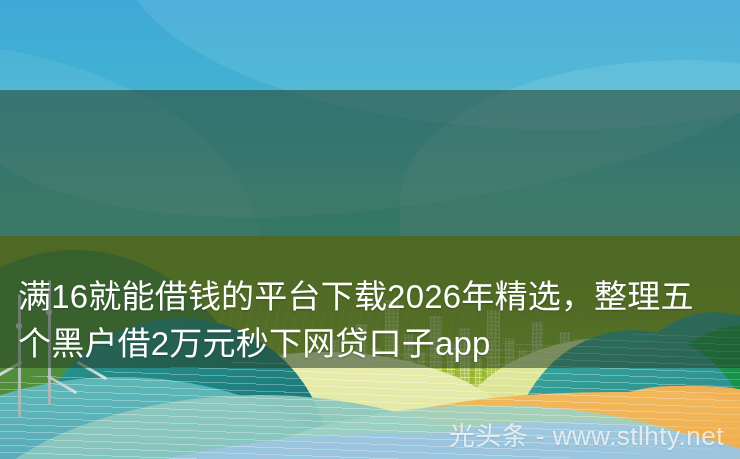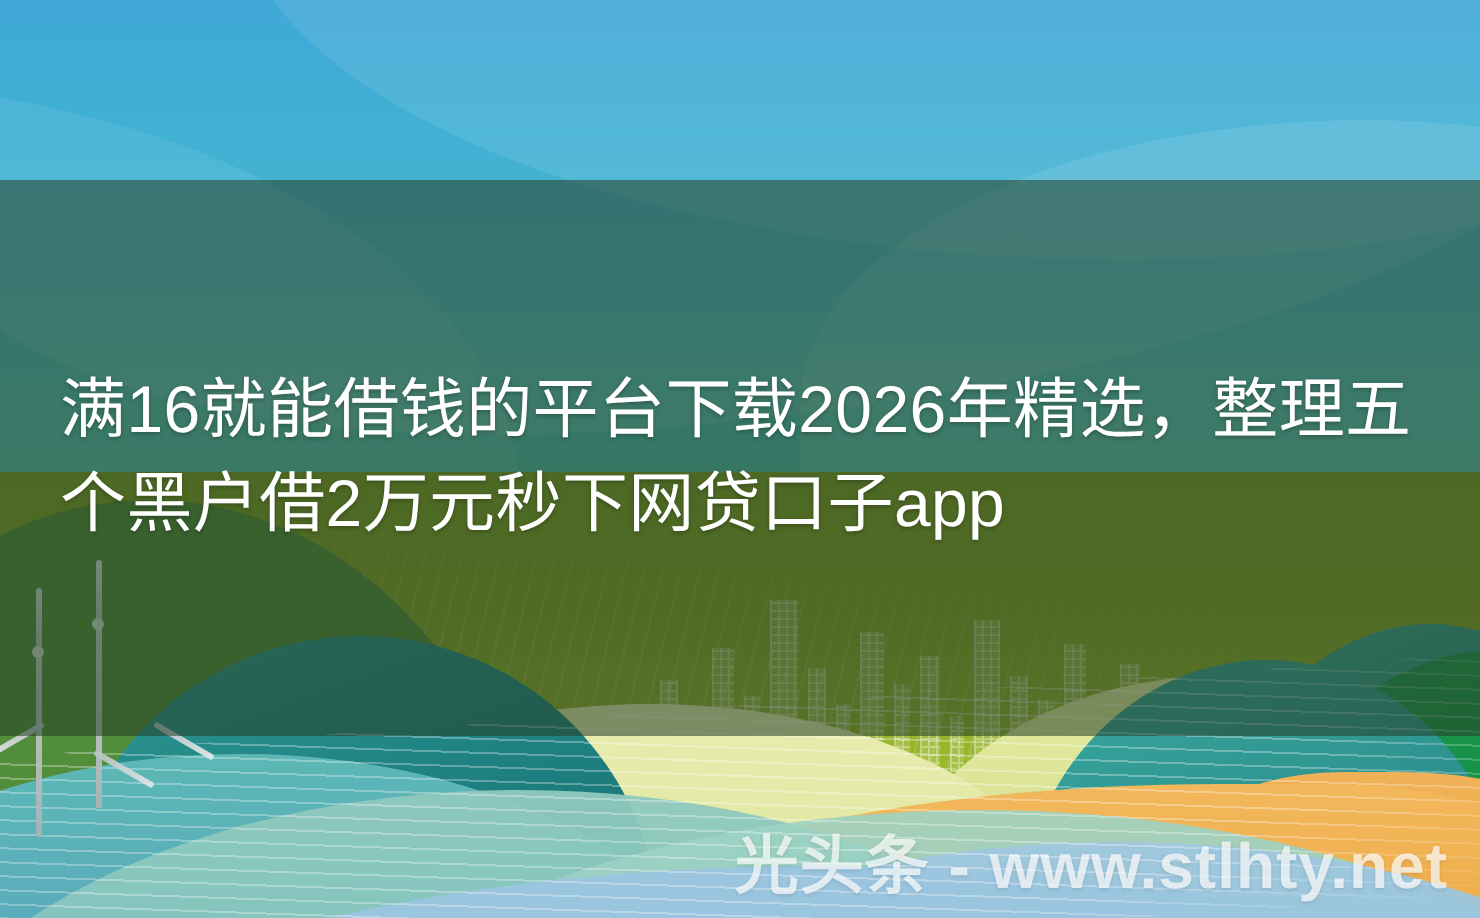--- a/index.html
+++ b/index.html
@@ -182,47 +182,46 @@
 
   
   .overlay{
     position:absolute; left:0; top:90px; width:740px; height:278px;
     background:rgba(36,62,36,.55);
   }
 
   
   .headline{
     position:absolute; left:0; top:90px; width:740px; height:278px;
-    display:flex; align-items:center; justify-content:center;
-    padding:0 30px;
+    display:flex; align-items:flex-end; justify-content:center;
+    padding:0 18px;
   }
   .headline p{
     margin:0;
     width:100%;
     color:#ffffff;
     font-size:33px;
     line-height:1.42;
     font-weight:400;
     text-align:left;
     letter-spacing:.2px;
     text-shadow:0 1px 2px rgba(0,0,0,.25);
     word-break:break-all;
   }
 
   
   .watermark{
     position:absolute;
     right:16px; bottom:10px;
     color:rgba(255,255,255,.72);
-    font-size:32px;
+    font-size:26px;
     line-height:1;
     letter-spacing:.5px;
     white-space:nowrap;
     text-shadow:0 1px 2px rgba(0,0,0,.10);
-    font-weight:bold;
   }
 </style>
 </head>
 <body>
 
 <div id="stage">
 
   <div class="sky">
     <div class="sky-wave-a"></div>
     <div class="sky-wave-b"></div>

